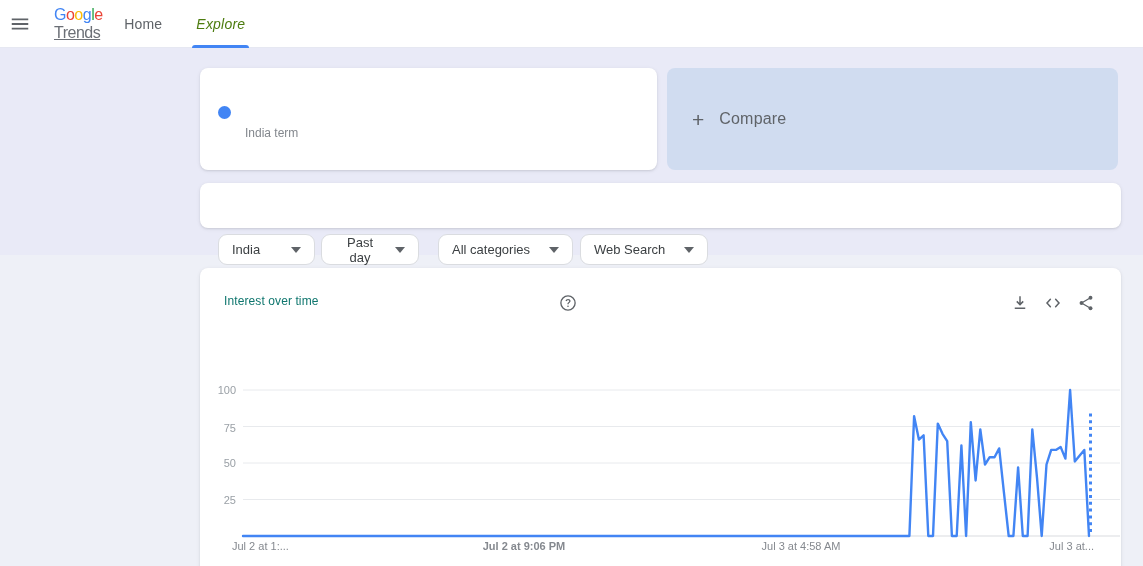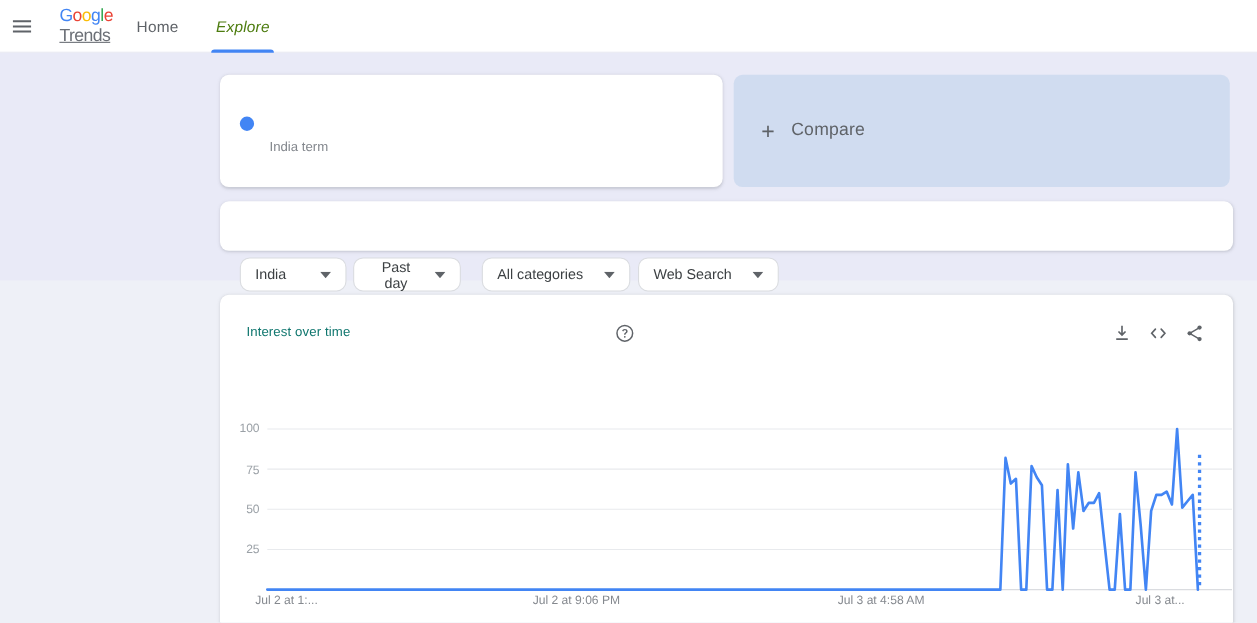--- a/index.html
+++ b/index.html
@@ -54,23 +54,23 @@
   .help-btn { position:absolute; left:359px; top:26px; width:18px; height:18px; border:none; background:transparent;
               cursor:pointer; padding:0; display:flex; }
   .chart-actions { position:absolute; right:25px; top:25px; display:flex; gap:13px; }
   .icon-btn { width:20px; height:20px; border:none; background:transparent; cursor:pointer; padding:0; display:flex;
               align-items:center; justify-content:center; color:#5f6368; }
 
   .plot-svg { position:absolute; left:0; top:0; }
   .ytick { position:absolute; left:0; width:36px; text-align:right; font-size:11px; color:#9aa0a6; }
   .xtick { position:absolute; top:272px; font-size:11px; color:#85898f; white-space:nowrap; }
   .xtick-0 { left:32px; }
-  .xtick-1 { left:324px; transform:translateX(-50%); }
+  .xtick-1 { left:324px; transform:translateX(-50%);font-weight:bold; }
   .xtick-2 { left:601px; transform:translateX(-50%); }
-  .xtick-3 { right:44px;margin-left:20px; }
+  .xtick-3 { right:27px;margin-left:20px; }
 </style>
 </head>
 <body>
 
 <div class="page">
   <div class="bg-top"></div>
 
   <header class="header">
     <button class="menu-btn">
       <svg width="22" height="22" viewBox="0 0 24 24">

